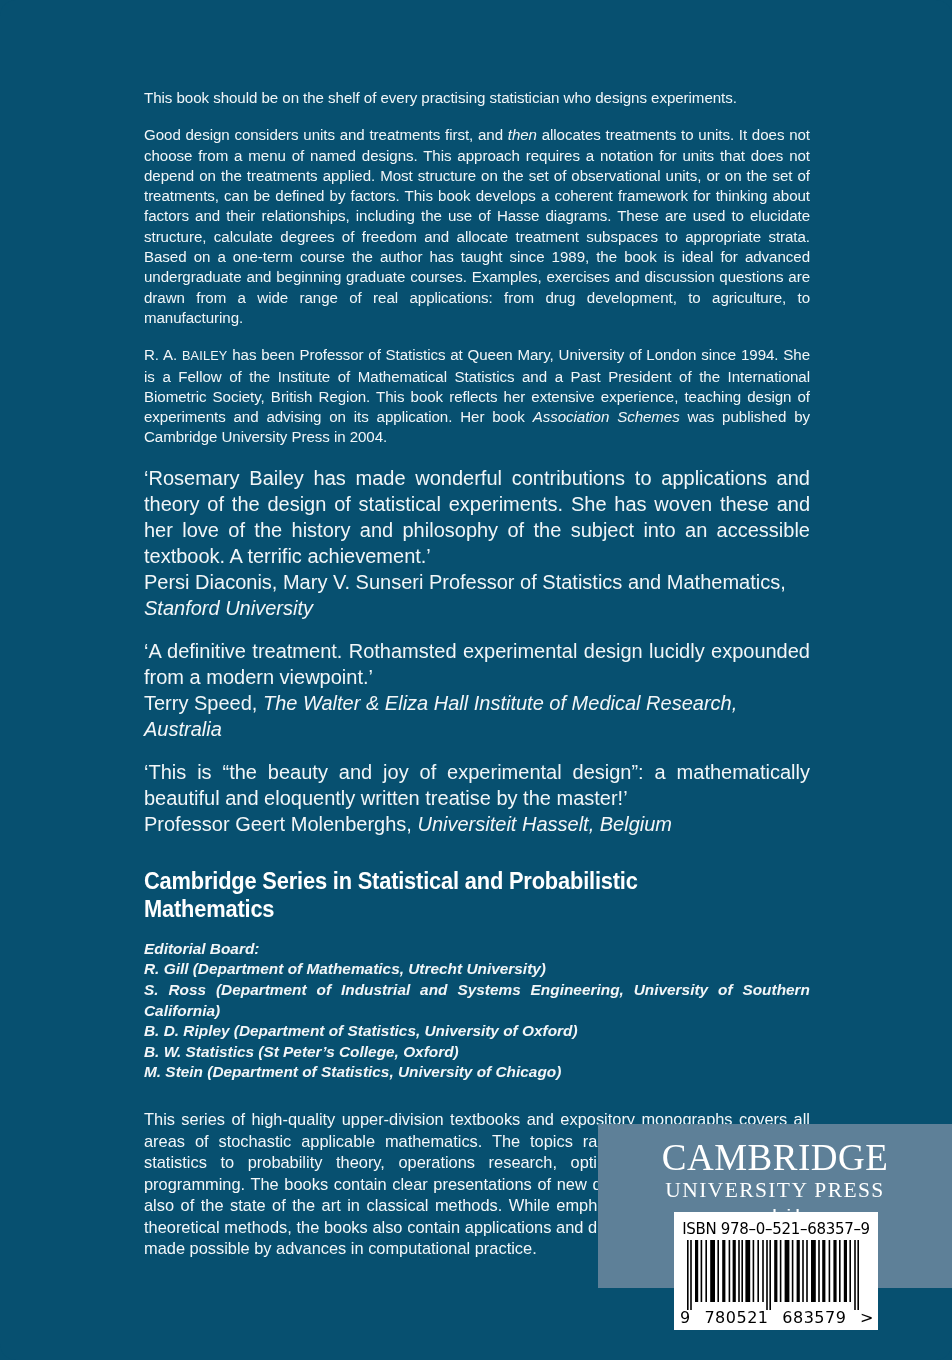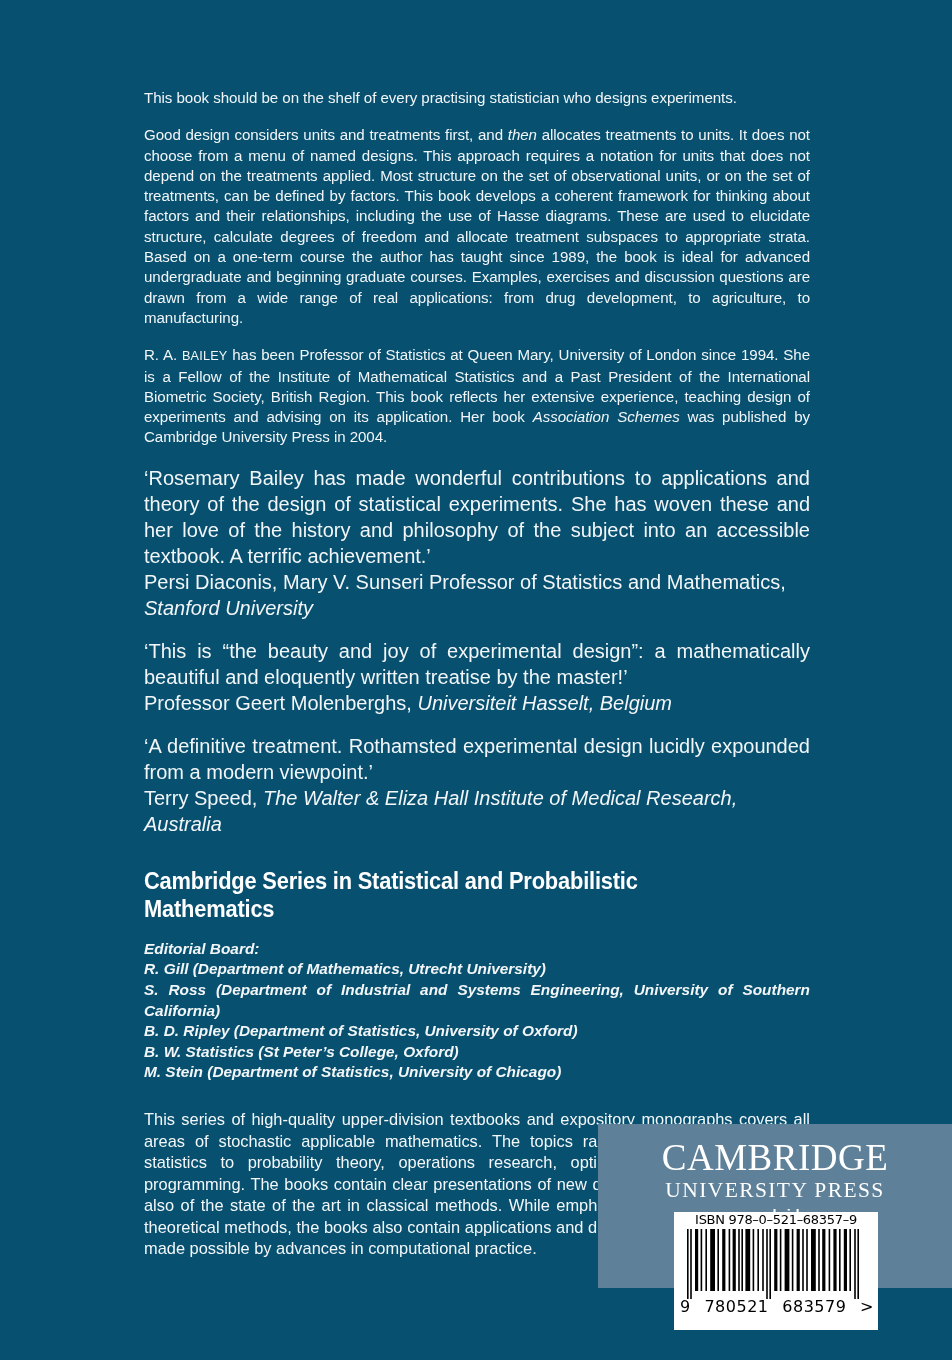--- a/index.html
+++ b/index.html
@@ -154,24 +154,24 @@
     top: 88px;
     width: 204px;
     height: 118px;
     background: #ffffff;
     padding: 0;
     box-sizing: border-box;
   }
 
   .isbn-text {
     font-family: "DejaVu Sans", sans-serif;
-    font-size: 13px;
+    font-size: 15px;
     color: #000000;
     text-align: center;
-    padding-top: 0;
+    padding-top: 8px;
     letter-spacing: -0.3px;
     white-space: nowrap;
   }
 
   .barcode-bars {
     margin: 2px auto 0 auto;
     width: 186px;
     height: 70px;
     display: block;
   }
@@ -195,23 +195,23 @@
   <div class="content-column">
 
     <p class="blurb"><span>This book should be on the shelf of every practising statistician who designs experiments.</span></p>
 
     <p class="blurb"><span>Good design considers units and treatments first, and </span><em>then</em><span> allocates treatments to units. It does not choose from a menu of named designs. This approach requires a notation for units that does not depend on the treatments applied. Most structure on the set of observational units, or on the set of treatments, can be defined by factors. This book develops a coherent framework for thinking about factors and their relationships, including the use of Hasse diagrams. These are used to elucidate structure, calculate degrees of freedom and allocate treatment subspaces to appropriate strata. Based on a one-term course the author has taught since 1989, the book is ideal for advanced undergraduate and beginning graduate courses. Examples, exercises and discussion questions are drawn from a wide range of real applications: from drug development, to agriculture, to manufacturing.</span></p>
 
     <p class="blurb"><span>R. A. </span><span class="smallcaps">BAILEY</span><span> has been Professor of Statistics at Queen Mary, University of London since 1994. She is a Fellow of the Institute of Mathematical Statistics and a Past President of the International Biometric Society, British Region. This book reflects her extensive experience, teaching design of experiments and advising on its application. Her book </span><em>Association Schemes</em><span> was published by Cambridge University Press in 2004.</span></p>
 
     <p class="quote"><span>‘Rosemary Bailey has made wonderful contributions to applications and theory of the design of statistical experiments. She has woven these and her love of the history and philosophy of the subject into an accessible textbook. A terrific achievement.’</span><span class="attrib"><span>Persi Diaconis, Mary V. Sunseri Professor of Statistics and Mathematics, </span><em>Stanford University</em></span></p>
 
+    <p class="quote"><span>‘A definitive treatment. Rothamsted experimental design lucidly expounded from a modern viewpoint.’</span><span class="attrib"><span>Terry Speed, </span><em>The Walter &amp; Eliza Hall Institute of Medical Research, Australia</em></span></p>
+
     <p class="quote"><span>‘This is “the beauty and joy of experimental design”: a mathematically beautiful and eloquently written treatise by the master!’</span><span class="attrib"><span>Professor Geert Molenberghs, </span><em>Universiteit Hasselt, Belgium</em></span></p>
-
-    <p class="quote"><span>‘A definitive treatment. Rothamsted experimental design lucidly expounded from a modern viewpoint.’</span><span class="attrib"><span>Terry Speed, </span><em>The Walter &amp; Eliza Hall Institute of Medical Research, Australia</em></span></p>
 
     <h2 class="series-title">Cambridge Series in Statistical and Probabilistic Mathematics</h2>
 
     <div class="board">
       <span class="board-heading">Editorial Board:</span>
       <span class="board-member">R. Gill (Department of Mathematics, Utrecht University)</span>
       <span class="board-member justify-all">S. Ross (Department of Industrial and Systems Engineering, University of Southern California)</span>
       <span class="board-member">B. D. Ripley (Department of Statistics, University of Oxford)</span>
       <span class="board-member">B. W. Statistics (St Peter’s College, Oxford)</span>
       <span class="board-member">M. Stein (Department of Statistics, University of Chicago)</span>

